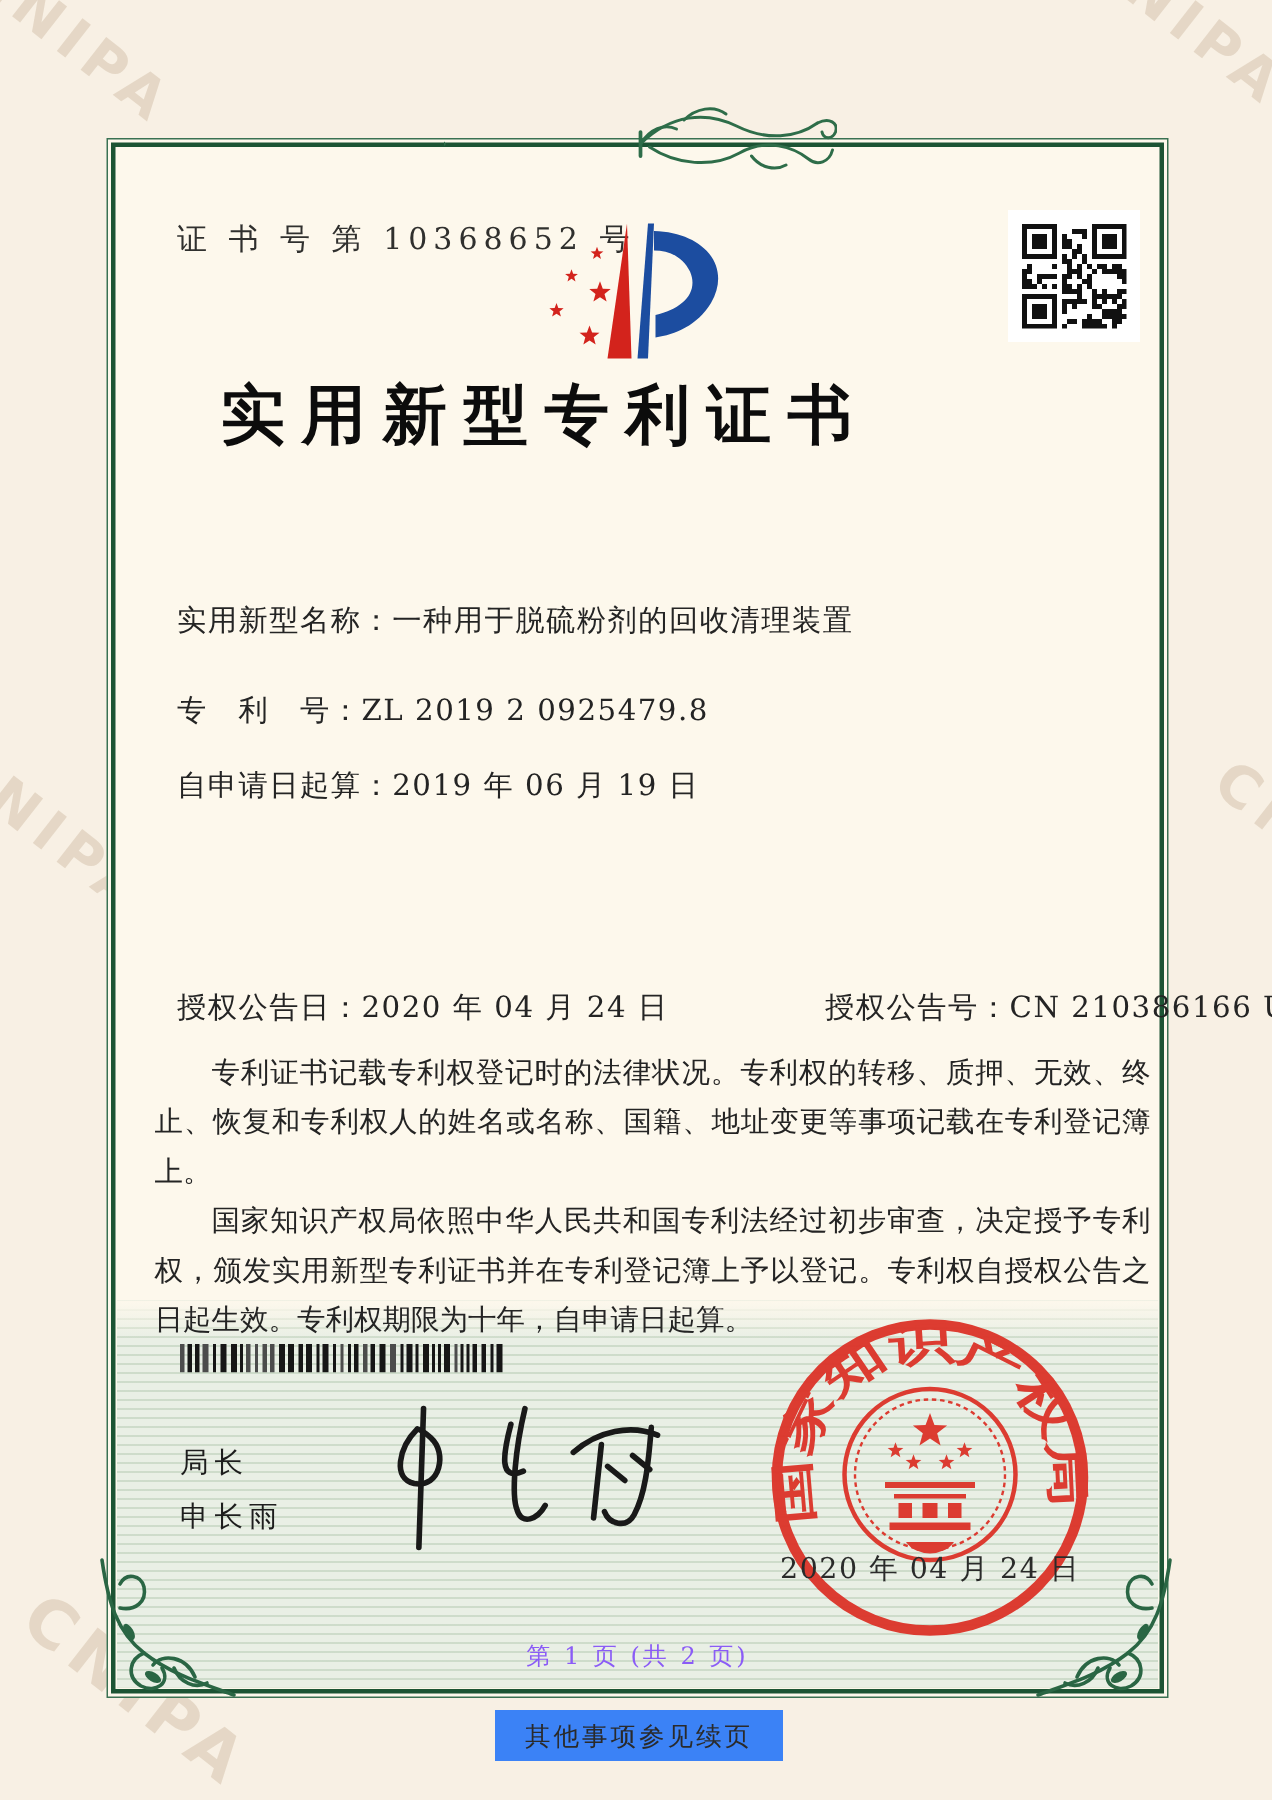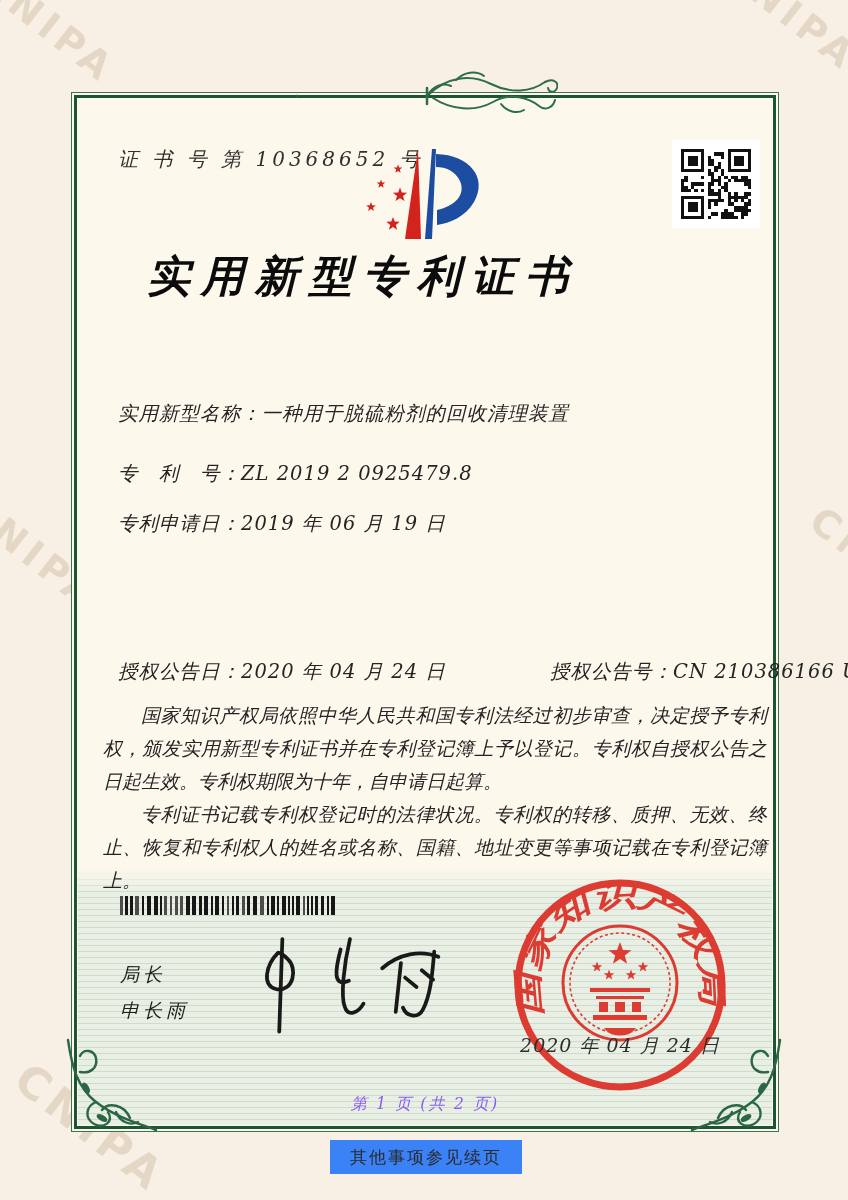--- a/index.html
+++ b/index.html
@@ -33,21 +33,21 @@
         rgba(173,196,170,0.45) 0px, rgba(173,196,170,0.45) 1px,
         rgba(233,239,229,0) 1px, rgba(233,239,229,0) 6px),
       #e9efe5;
   }
   .green-zone::before{
     content:"";position:absolute;left:0;right:0;top:0;height:26px;
     background:linear-gradient(180deg,#fdf8ec 0%,rgba(253,248,236,0) 100%);
   }
   .ornament{position:absolute;z-index:4;pointer-events:none;}
   
-  .content{position:absolute;inset:0;z-index:5;font-style:italic;}
+  .content{position:absolute;inset:0;z-index:5;}
   .cert-no{
     position:absolute;left:118px;top:146px;
     font-size:20px;letter-spacing:4px;color:#30302e;
   }
   .logo{position:absolute;left:358px;top:144px;width:138px;height:110px;}
   .qr-box{
     position:absolute;left:672px;top:140px;width:88px;height:88px;
     background:#fff;display:flex;align-items:center;justify-content:center;
   }
   .title{
@@ -293,33 +293,33 @@
 
   <div class="title">实用新型专利证书</div>
 
   <div class="row" style="top:352px;margin-top:48px;">
     <span class="lbl">实用新型名称：</span><span class="val">一种用于脱硫粉剂的回收清理装置</span>
   </div>
   <div class="row" style="top:460px;">
     <span class="lbl">专　利　号：</span><span class="val">ZL 2019 2 0925479.8</span>
   </div>
   <div class="row" style="top:510px;">
-    <span class="lbl">专利申请日：</span><span class="val">2019 年 06 月 19 日</span>
+    <span class="lbl">自申请日起算：</span><span class="val">2019 年 06 月 19 日</span>
   </div>
 
   <div class="row" style="top:658px;">
     <span class="lbl">授权公告日：</span><span class="val">2020 年 04 月 24 日</span>
     <span class="grant2">
       <span class="lbl">授权公告号：</span><span class="val">CN 210386166 U</span>
     </span>
   </div>
 
   <div class="body-text">
+    <p>专利证书记载专利权登记时的法律状况。专利权的转移、质押、无效、终止、恢复和专利权人的姓名或名称、国籍、地址变更等事项记载在专利登记簿上。</p>
     <p>国家知识产权局依照中华人民共和国专利法经过初步审查，决定授予专利权，颁发实用新型专利证书并在专利登记簿上予以登记。专利权自授权公告之日起生效。专利权期限为十年，自申请日起算。</p>
-    <p>专利证书记载专利权登记时的法律状况。专利权的转移、质押、无效、终止、恢复和专利权人的姓名或名称、国籍、地址变更等事项记载在专利登记簿上。</p>
   </div>
 
   <svg class="barcode" id="barcode-svg" viewBox="0 0 216 19" preserveAspectRatio="none">
       <rect x="0" y="0" width="3" height="19" fill="#4c4c4c"></rect>
       <rect x="5" y="0" width="3" height="19" fill="#161616"></rect>
       <rect x="10" y="0" width="3" height="19" fill="#161616"></rect>
       <rect x="15" y="0" width="4" height="19" fill="#4c4c4c"></rect>
       <rect x="22" y="0" width="2" height="19" fill="#161616"></rect>
       <rect x="27" y="0" width="4" height="19" fill="#161616"></rect>
       <rect x="34" y="0" width="4" height="19" fill="#161616"></rect>

